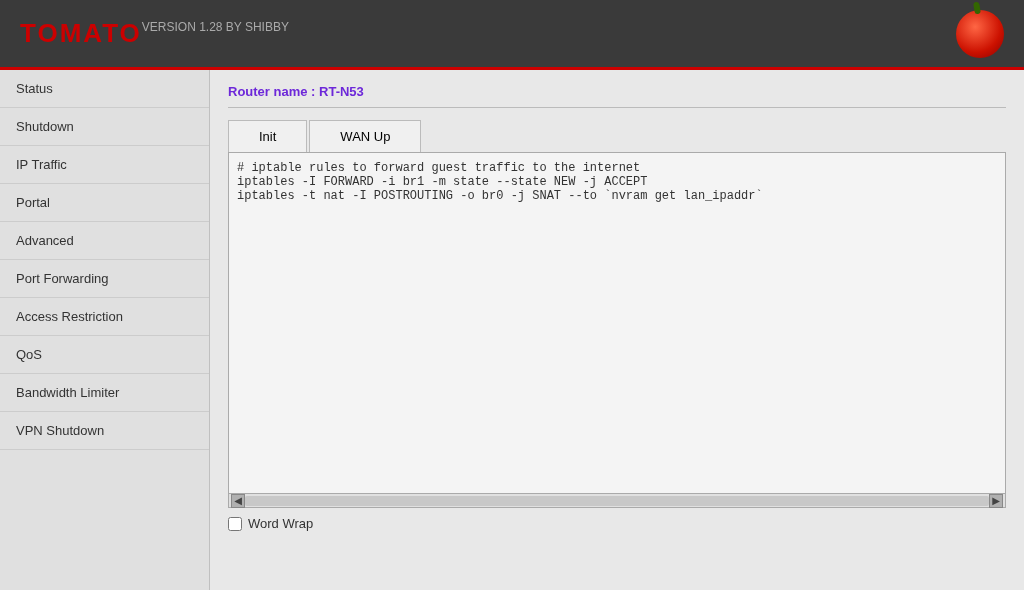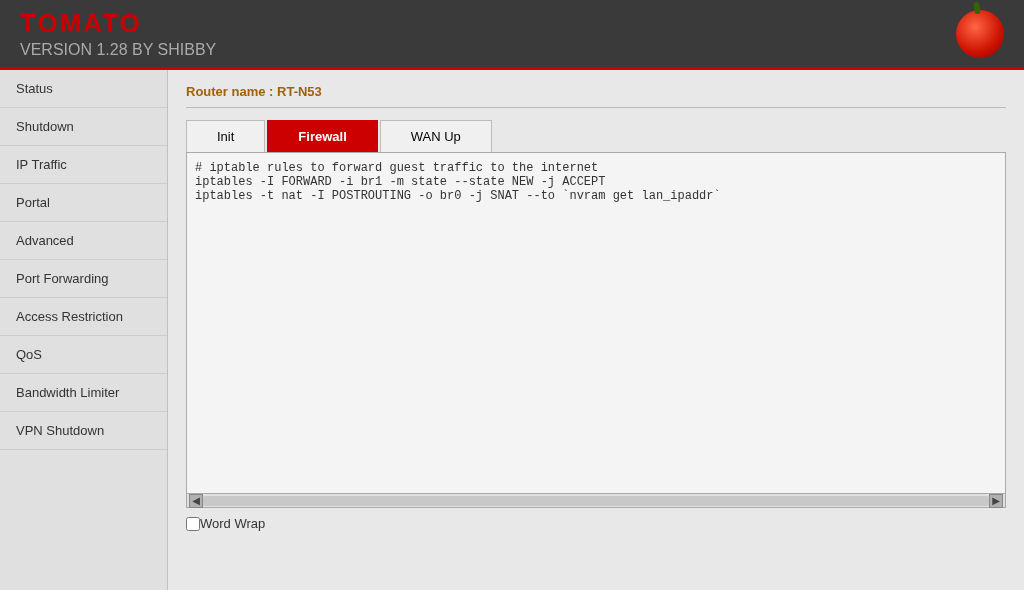--- a/index.html
+++ b/index.html
@@ -9,23 +9,23 @@
     #header {
       background: #3a3a3a;
       height: 70px;
       display: flex;
       align-items: center;
       justify-content: space-between;
       padding: 0 20px;
       border-bottom: 3px solid #cc0000;
       flex-shrink: 0;
     }
-    #header-logo { display: flex; flex-direction: column; }
+    #header-logo { display: flex; flex-direction: row; }
     #header-title { color: #cc0000; font-size: 26px; font-weight: bold; letter-spacing: 2px; }
-    #header-version { color: #aaaaaa; font-size: 16px; margin-top: 2px; }
+    #header-version { color: #aaaaaa; font-size: 12px; margin-top: 2px; }
     #header-tomato {
       width: 48px; height: 48px;
       background: radial-gradient(circle at 40% 35%, #ff6644, #cc1100 60%, #880000);
       border-radius: 50%;
       position: relative;
       flex-shrink: 0;
     }
     #header-tomato::before {
       content: '';
       position: absolute;
@@ -34,21 +34,21 @@
       background: #336600;
       border-radius: 3px;
       transform: rotate(-10deg);
     }
 
     
     #main-layout { display: flex; flex: 1; overflow: hidden; }
 
     
     #sidebar {
-      width: 168px;
+      width: 210px;
       background: #e0e0e0;
       flex-shrink: 0;
       overflow-y: auto;
       border-right: 1px solid #c0c0c0;
     }
     .sidebar-item {
       padding: 11px 16px;
       cursor: pointer;
       color: #333;
       font-size: 13px;
@@ -64,21 +64,21 @@
     }
 
     
     #router-name-bar {
       font-size: 13px;
       color: #333;
       margin-bottom: 12px;
       padding-bottom: 8px;
       border-bottom: 1px solid #bbbbbb;
     }
-    #router-name-bar span { color: #a16207; font-weight: bold; }
+    #router-name-bar span { color: #6d28d9; font-weight: bold; }
 
     
     #tabs-bar {
       display: flex;
       margin-bottom: 0;
       gap: 2px;
     }
     .tab-btn {
       padding: 8px 30px;
       font-size: 13px;
@@ -140,20 +140,21 @@
       display: flex; align-items: center; justify-content: center;
       font-size: 10px; color: #444;
       flex-shrink: 0;
     }
 
     
     #word-wrap-row {
       display: flex;
       align-items: center;
       margin-top: 8px;
+      gap: 6px;
     }
     #word-wrap-checkbox { width: 14px; height: 14px; cursor: pointer; }
     #word-wrap-label { font-size: 13px; color: #333; cursor: pointer; }
   </style>
 </head>
 <body>
 
 <div id="header">
   <div id="header-logo">
     <div id="header-title">TOMATO</div>
@@ -179,21 +180,20 @@
 
   <div id="content">
 
     <div id="router-name-bar">
       <span>Router name :</span>
       <span>RT-N53</span>
     </div>
 
     <div id="tabs-bar">
     <div class="tab-btn">Init</div>
-        <div class="tab-btn active">Firewall</div>
         <div class="tab-btn">WAN Up</div>
       </div>
 
     <div id="textarea-wrapper">
       <textarea id="script-textarea" spellcheck="false" style=""># iptable rules to forward guest traffic to the internet
 iptables -I FORWARD -i br1 -m state --state NEW -j ACCEPT
 iptables -t nat -I POSTROUTING -o br0 -j SNAT --to `nvram get lan_ipaddr`</textarea>
       <div id="scrollbar-area">
         <div id="scroll-left">◀</div>
         <div id="scrollbar-track"></div>

